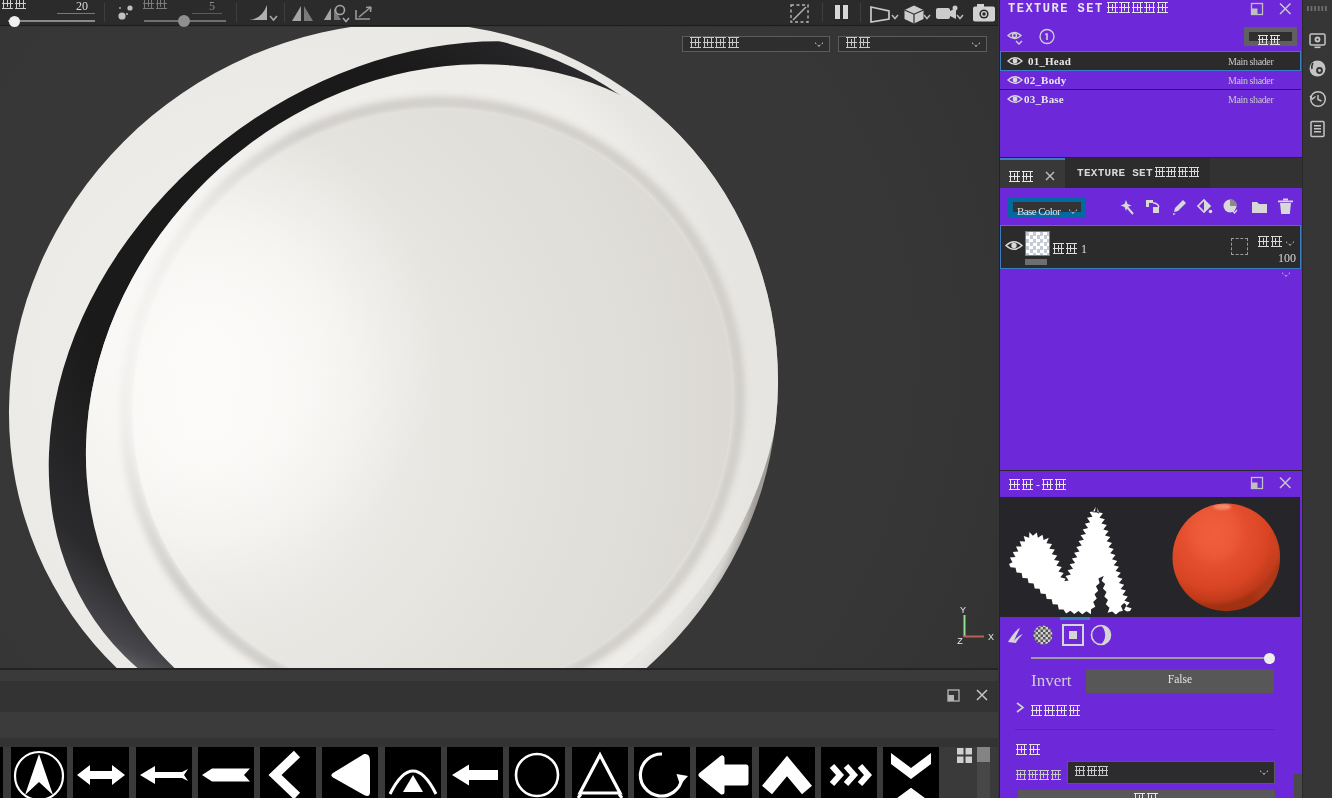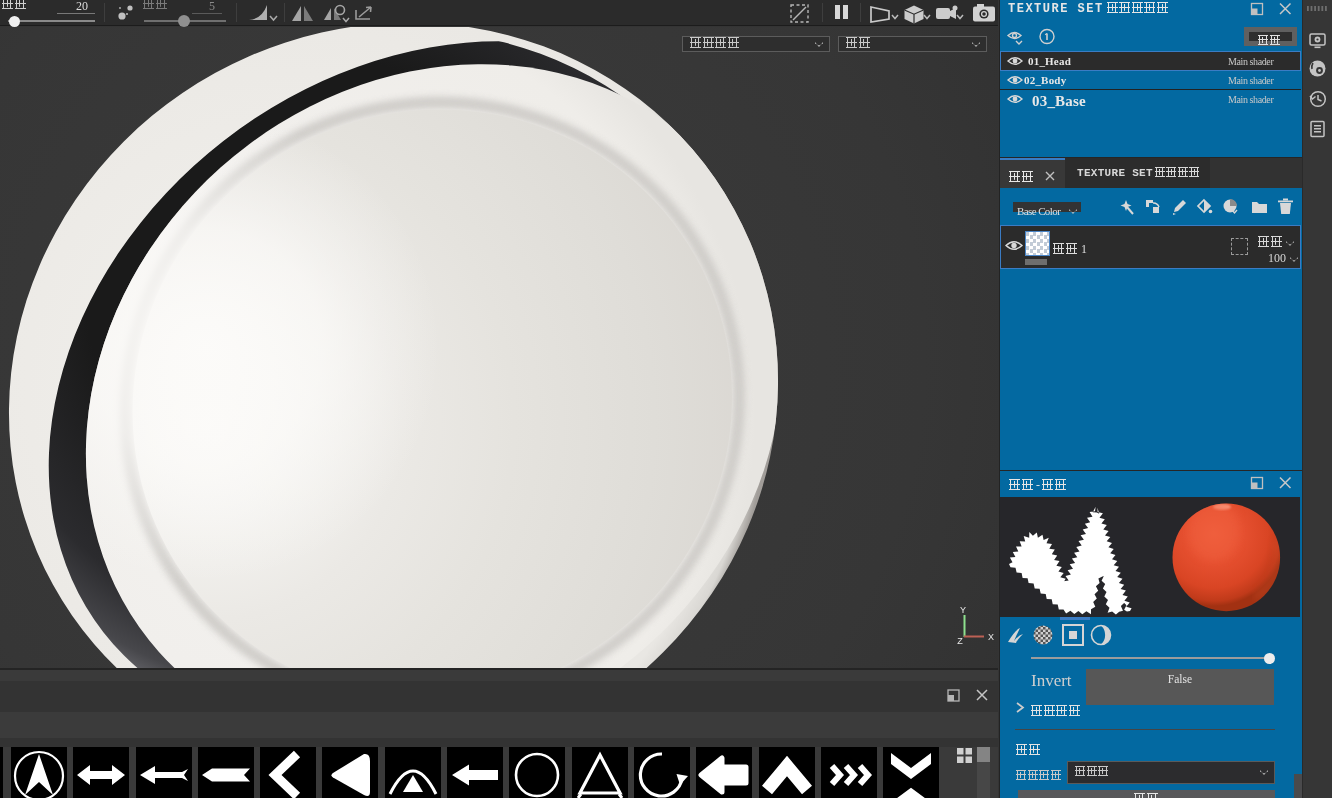--- a/index.html
+++ b/index.html
@@ -19,21 +19,21 @@
  linear-gradient(currentColor,currentColor) 0px 8.7px/10px 1.3px no-repeat,
  linear-gradient(currentColor,currentColor) 1.2px 0px/1.2px 10px no-repeat,
  linear-gradient(currentColor,currentColor) 7.5px 0px/1.2px 10px no-repeat,
  linear-gradient(currentColor,currentColor) 4.4px 2px/1.2px 6.2px no-repeat}
 .caret{display:inline-block;width:8px;height:5px;position:relative}
 .caret:before{content:"";position:absolute;left:0;top:0;width:8px;height:5px;
  clip-path:polygon(0 0,50% 100%,100% 0,100% 28%,50% 72%,0 28%);background:currentColor}
 #tb{left:0;top:0;width:998px;height:26px;background:#2b2b2b;border-bottom:1px solid #1c1c1c}
 #vp{left:0;top:27px;width:998px;height:641px;background:#373737}
 #shelf{left:0;top:668px;width:998px;height:130px;background:#333}
-#rp{left:999px;top:0;width:303px;height:798px;background:#0369a1;border-left:1px solid #232323}
+#rp{left:999px;top:0;width:303px;height:798px;background:#6d28d9;border-left:1px solid #232323}
 #strip{left:1302px;top:0;width:30px;height:798px;background:#363636;border-left:1px solid #2a2a2a}
 .vsep{position:absolute;top:3px;width:1px;height:19px;background:#3e3e3e}
 .dd{position:absolute;height:16px;background:#2e2e2e;border:1px solid #5c5c5c;color:#c9c9c9;
  font-size:11px;line-height:14px;padding-left:7px}
 .dd .dc{position:absolute;right:6px;top:5px;color:#c9c9c9}
 .btn{position:absolute;background:#3a3a3a;border:5px solid #0369a1;color:#ddd}
 .row{position:absolute;left:0;width:301px;height:19px}
 .mono{font-family:Liberation Serif, serif}
 </style></head>
 <body>
@@ -284,21 +284,21 @@
 <svg class="abs" style="left:7px;top:74px" width="16" height="12">
       <path d="M1,6 Q8,-0.5 15,6 Q8,12.5 1,6 Z" fill="none" stroke="#d8d8d8" stroke-width="1.4"></path>
       <circle cx="8" cy="6" r="2.4" fill="#d8d8d8"></circle>
     </svg>
 <svg class="abs" style="left:7px;top:93px" width="16" height="12">
       <path d="M1,6 Q8,-0.5 15,6 Q8,12.5 1,6 Z" fill="none" stroke="#d8d8d8" stroke-width="1.4"></path>
       <circle cx="8" cy="6" r="2.4" fill="#d8d8d8"></circle>
     </svg>
 <div class="abs mono" style="left:28px;top:55px;font-size:11px;font-weight:bold;color:#e8e8e8;letter-spacing:0.2px">01_Head</div>
 <div class="abs mono" style="left:24px;top:74px;font-size:11px;font-weight:bold;color:#e8e8e8;letter-spacing:0.2px">02_Body</div>
-<div class="abs mono" style="left:32px;top:93px;font-size:15px;font-weight:bold;color:#e8e8e8;letter-spacing:0.2px">03_Base</div>
+<div class="abs mono" style="left:24px;top:93px;font-size:11px;font-weight:bold;color:#e8e8e8;letter-spacing:0.2px">03_Base</div>
 <div class="abs mono" style="left:228px;top:56px;font-size:10px;color:#c9c9c9;letter-spacing:-0.4px">Main shader</div>
 <div class="abs mono" style="left:228px;top:75px;font-size:10px;color:#c9c9c9;letter-spacing:-0.4px">Main shader</div>
 <div class="abs mono" style="left:228px;top:94px;font-size:10px;color:#c9c9c9;letter-spacing:-0.4px">Main shader</div>
 
 <div class="abs" style="left:0;top:157px;width:303px;height:1px;background:#262626"></div>
 <div class="abs" style="left:0;top:158px;width:303px;height:30px;background:#323232"></div>
 <div class="abs" style="left:0;top:158px;width:65px;height:30px;background:#383838;border-top:2px solid #3b7cc4"></div>
 <div class="abs" style="left:9px;top:168px;color:#e8e8e8"><span class="c"></span><span class="c"></span></div>
 <svg class="abs" style="left:44px;top:170px" width="12" height="12">
       <path d="M2,2 L10,10 M10,2 L2,10" stroke="#c0c0c0" stroke-width="1.4"></path>
@@ -343,21 +343,21 @@
 <div class="abs" style="left:0;top:225px;width:301px;height:44px;background:#2b2b2b;border:1px solid #3b7cc4"></div>
 <svg class="abs" style="left:5px;top:239px" width="18" height="13">
       <path d="M1,6.5 Q9,-1 17,6.5 Q9,14 1,6.5 Z" fill="none" stroke="#dadada" stroke-width="1.5"></path>
       <circle cx="9" cy="6.5" r="2.7" fill="#dadada"></circle>
     </svg>
 <div class="abs" style="left:25px;top:231px;width:25px;height:25px;border:1px solid #4a86c8;background:repeating-conic-gradient(#ffffff 0 25%,#c2cbd6 0 50%) 0 0/7px 7px"></div>
 <div class="abs" style="left:25px;top:259px;width:22px;height:6px;background:#6e6e6e"></div>
 <div class="abs" style="left:53px;top:240px;color:#dedede"><span class="c"></span><span class="c"></span><span class="mono" style="font-size:12px;color:#dedede;margin-left:3px">1</span></div>
 <div class="abs" style="left:231px;top:238px;width:17px;height:17px;border:1px dashed #9a9a9a"></div>
 <div class="abs" style="left:258px;top:233px;color:#d8d8d8"><span class="c"></span><span class="c"></span><span class="caret" style="margin-left:3px;color:#bbb"></span></div>
-<div class="abs mono" style="left:268px;top:251px;font-size:12px;color:#d8d8d8">100<span class="caret" style="margin-left:4px;color:#bbb"></span></div>
+<div class="abs mono" style="left:278px;top:251px;font-size:12px;color:#d8d8d8">100<span class="caret" style="margin-left:4px;color:#bbb"></span></div>
 
 <div class="abs" style="left:0;top:470px;width:303px;height:1px;background:#262626"></div>
 <div class="abs" style="left:9px;top:476px;color:#e6e6e6"><span class="c"></span><span class="c"></span><span class="mono" style="font-size:12px;margin:0 2px">-</span><span class="c"></span><span class="c"></span></div>
 <svg class="abs" style="left:250px;top:476px" width="46" height="14">
  <rect x="1.5" y="1.5" width="11" height="11" fill="none" stroke="#c0c0c0" stroke-width="1.3"></rect>
  <rect x="1.5" y="6.5" width="6" height="6" fill="#c0c0c0"></rect>
  <path d="M30,1.5 L40.5,12 M40.5,1.5 L30,12" stroke="#c8c8c8" stroke-width="1.5"></path>
 </svg>
 <div class="abs" id="preview" style="left:0;top:497px;width:300px;height:120px;background:#26262a">
       <svg width="300" height="120" viewBox="999 497 300 120" style="position:absolute;left:0;top:0">
@@ -400,21 +400,21 @@
  <path d="M5,20 Q12,8 17,6 Q14,12 11,19 Q16,13 20,12 Q14,18 13,21 Z" fill="#d5d5d5"></path>
  <circle cx="40" cy="13" r="9.5" fill="url(#chk)"></circle>
  <rect x="60" y="3" width="20" height="20" fill="none" stroke="#d5d5d5" stroke-width="2"></rect>
  <rect x="66" y="9" width="8" height="8" fill="#d5d5d5"></rect>
  <circle cx="98" cy="13" r="9.5" fill="none" stroke="#d5d5d5" stroke-width="1.6"></circle>
  <path d="M98,3.5 A9.5,9.5 0 0 1 98,22.5 A13,13 0 0 0 98,3.5 Z" fill="#d5d5d5"></path>
 </svg>
 <div class="abs" style="left:31px;top:657px;width:239px;height:2px;background:#9c9c9c"></div>
 <div class="abs" style="left:264px;top:653px;width:11px;height:11px;border-radius:50%;background:#ededed"></div>
 <div class="abs mono" style="left:31px;top:671px;font-size:17px;color:#cfcfcf">Invert</div>
-<div class="abs mono" style="left:86px;top:669px;width:188px;height:36px;background:#575757;color:#e4e4e4;font-size:11.5px;text-align:center;line-height:20px">False</div>
+<div class="abs mono" style="left:86px;top:669px;width:188px;height:24px;background:#575757;color:#e4e4e4;font-size:11.5px;text-align:center;line-height:20px">False</div>
 <svg class="abs" style="left:15px;top:701px" width="10" height="13">
       <path d="M2,2 l6,4.5 -6,4.5" fill="none" stroke="#cccccc" stroke-width="1.7"></path>
     </svg>
 <div class="abs" style="left:31px;top:702px;color:#e4e4e4"><span class="c"></span><span class="c"></span><span class="c"></span><span class="c"></span></div>
 <div class="abs" style="left:15px;top:729px;width:260px;height:1px;background:#454545"></div>
 <div class="abs" style="left:16px;top:741px;color:#e4e4e4"><span class="c"></span><span class="c"></span></div>
 <div class="abs" style="left:16px;top:766px;color:#c9c9c9"><span class="cs"></span><span class="cs"></span><span class="cs"></span><span class="cs"></span></div>
 <div class="dd" style="left:67px;top:761px;width:208px;height:23px;line-height:21px;background:#2c2c2e;border-color:#5a5a5a"><span class="cs" style="vertical-align:-1px"></span><span class="cs" style="vertical-align:-1px"></span><span class="cs" style="vertical-align:-1px"></span><span class="dc caret" style="top:8px"></span></div>
 <div class="abs" style="left:18px;top:790px;width:257px;height:8px;background:#58585a;text-align:center;color:#e8e8e8;overflow:hidden;line-height:14px"><span class="c" style="margin-top:3px"></span><span class="c" style="margin-top:3px"></span></div>
 <div class="abs" style="left:294px;top:774px;width:9px;height:24px;background:#4a4a4c"></div>

